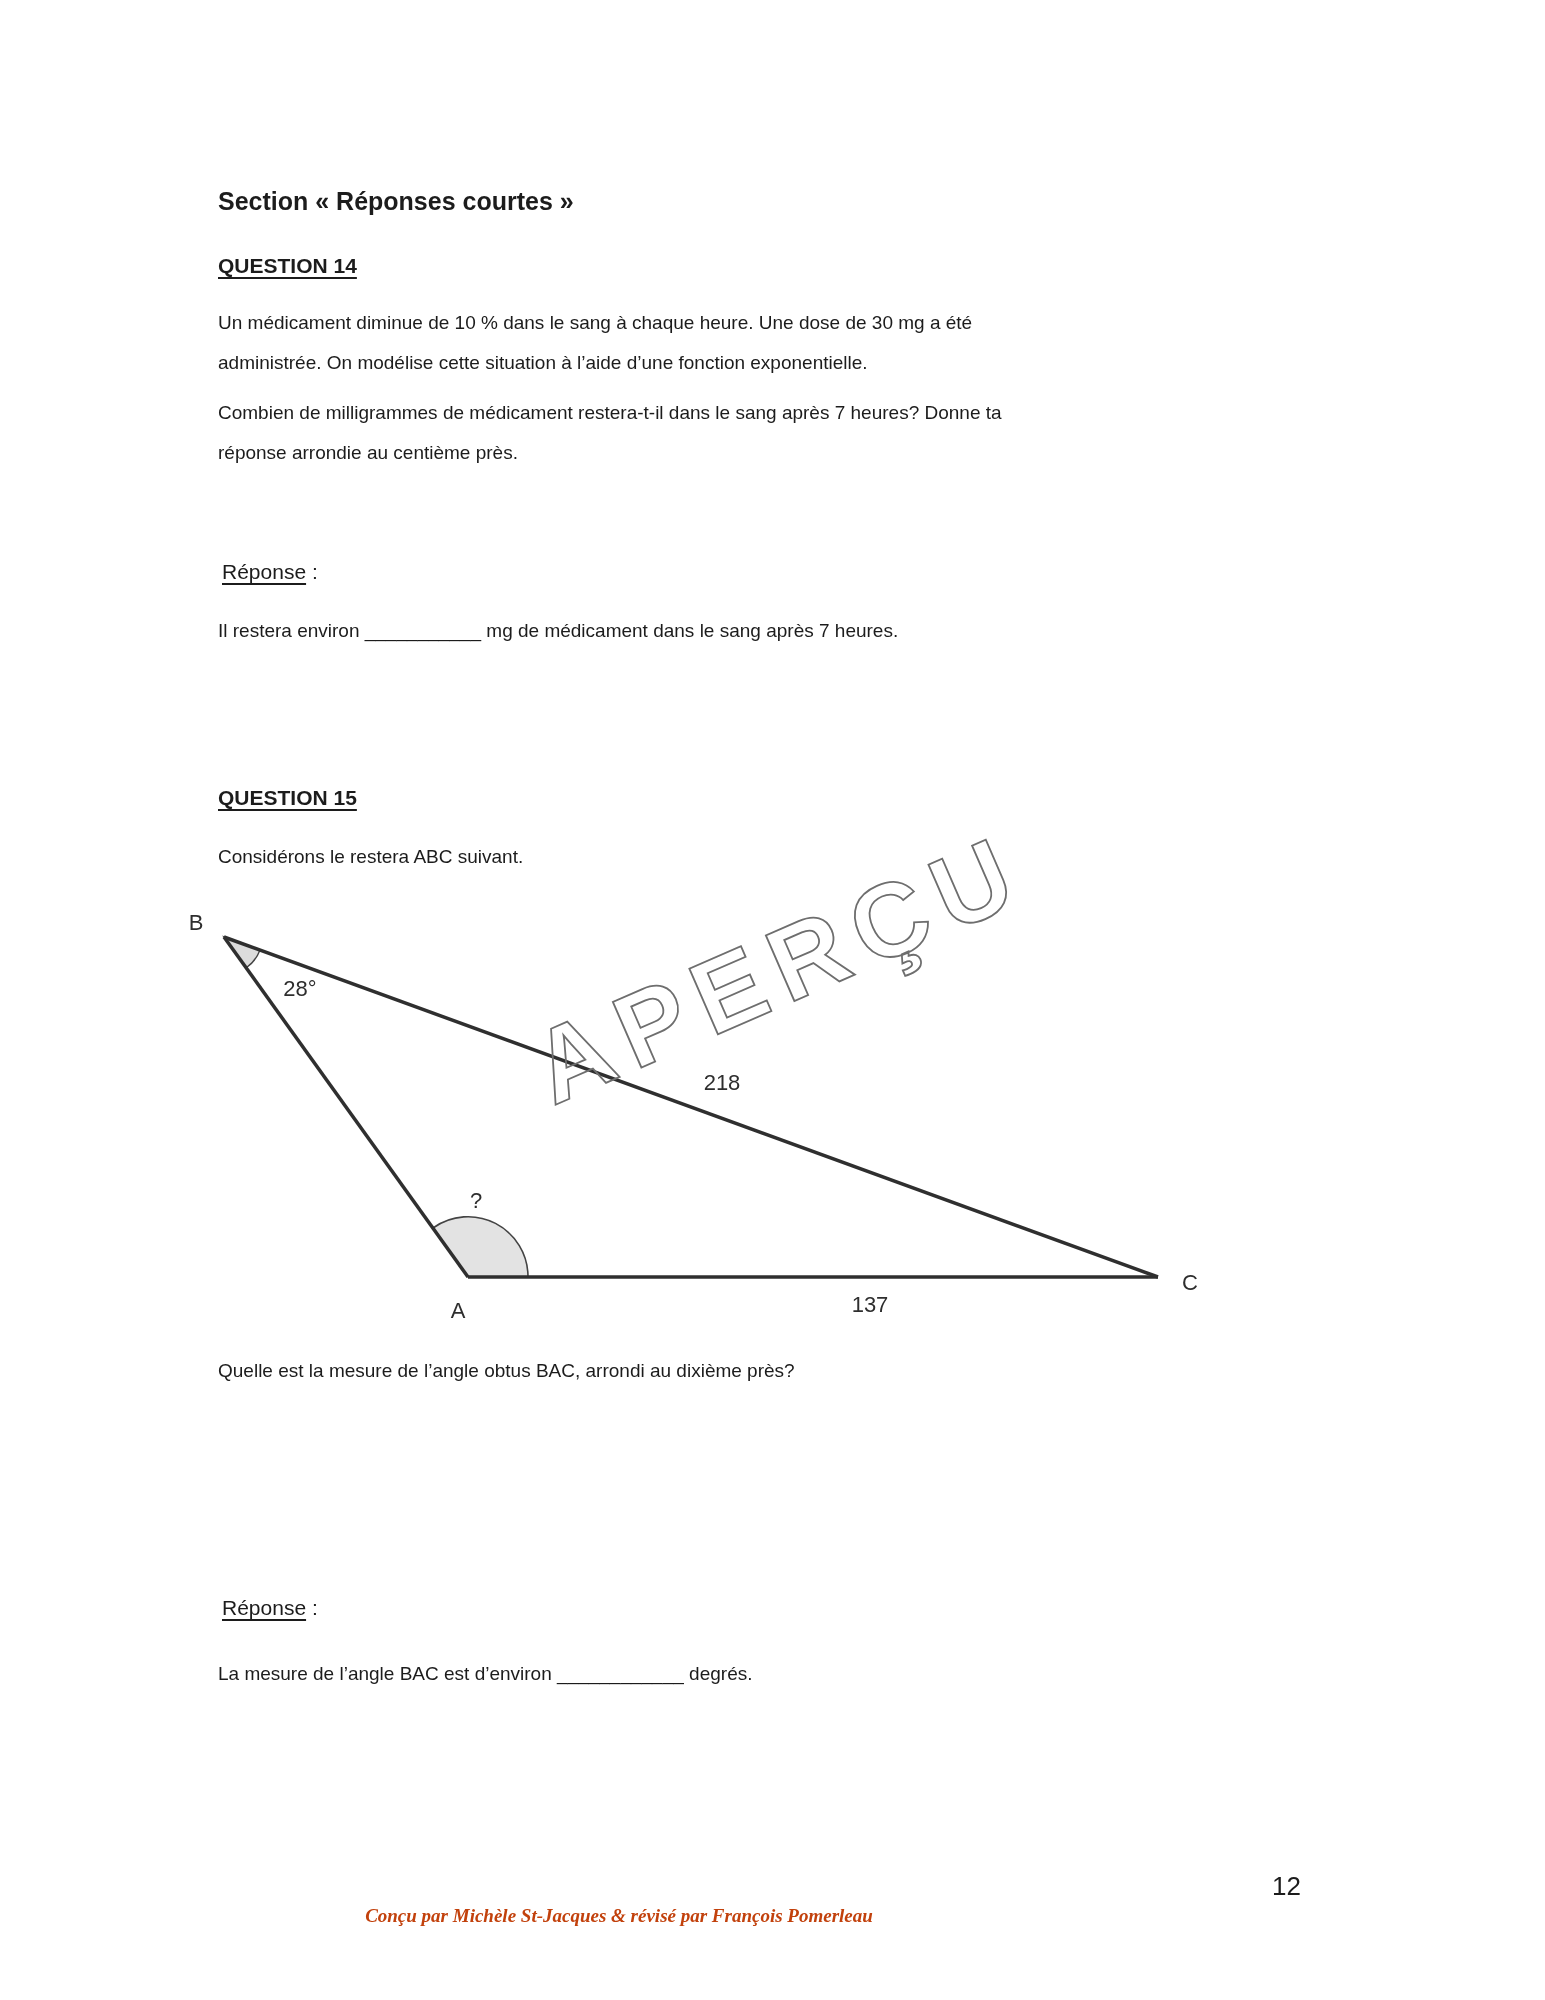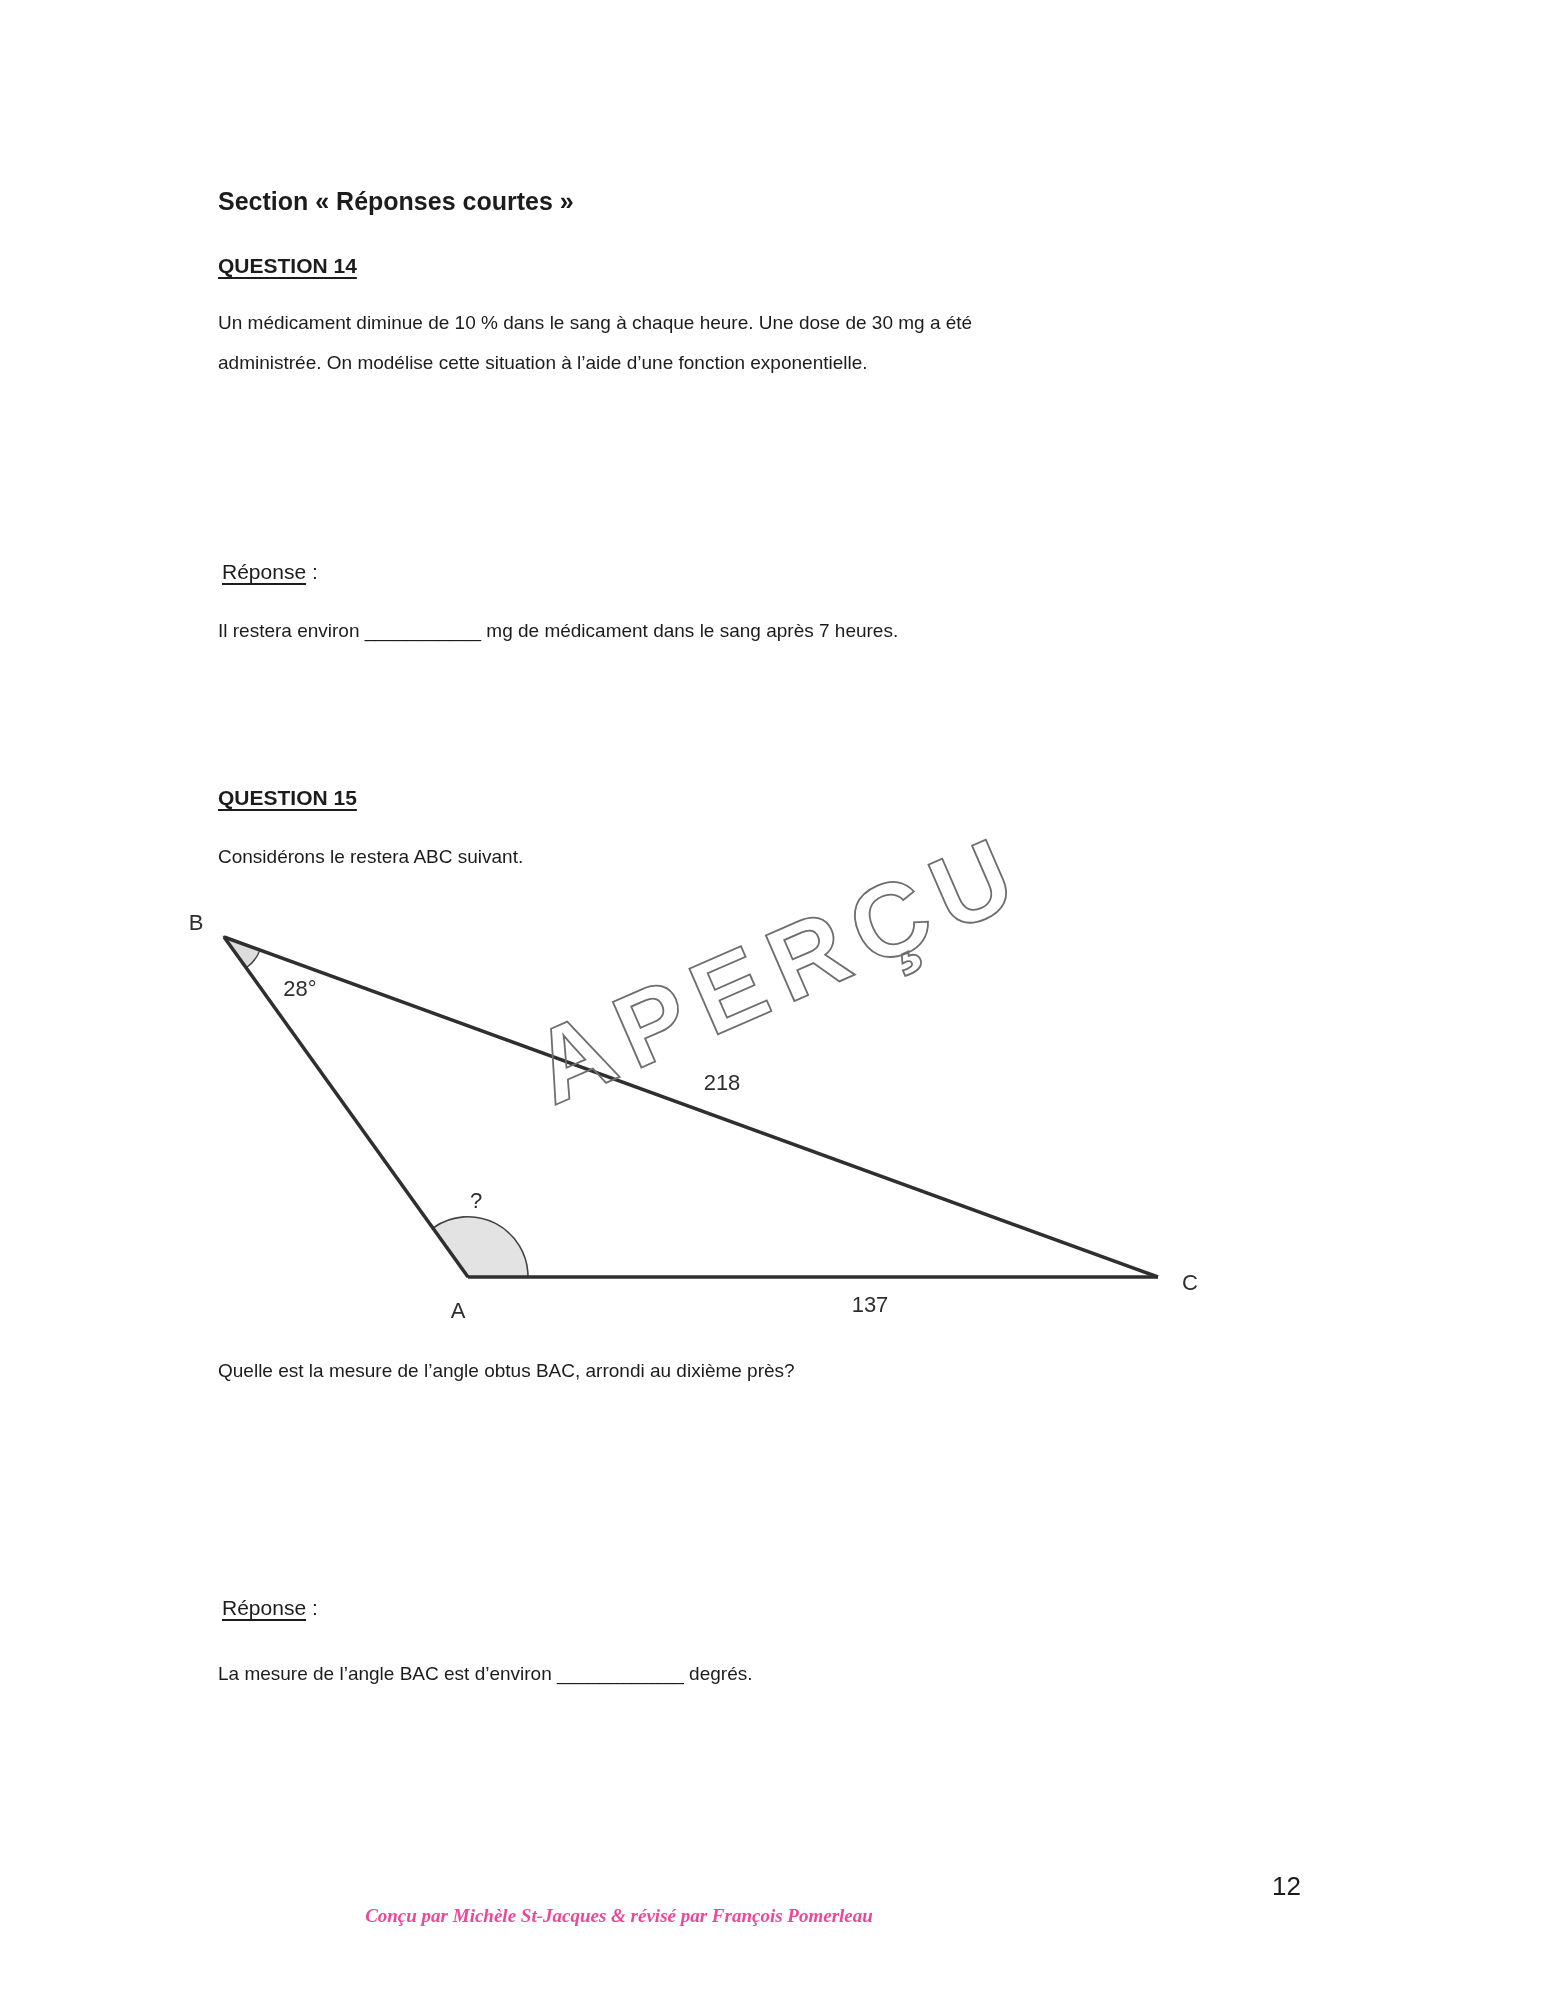--- a/index.html
+++ b/index.html
@@ -67,33 +67,35 @@
   }
   .page-number {
     left: 1272px; top: 1871px;
     font-size: 26px; line-height: 30px;
   }
   .footer {
     left: 0; top: 1905px; width: 1238px;
     text-align: center;
     font-family: "Liberation Serif", "DejaVu Serif", serif;
     font-size: 19px; font-weight: bold; font-style: italic;
-    color: #ec4899;
+    color: #c2410c;
   }
 </style>
 </head>
 <body>
 
 <div class="page">
 
   <div class="abs section-title">Section « Réponses courtes »</div>
 
   <div class="abs q-heading q14-heading">QUESTION 14</div>
   <div class="abs body-text q14-p1">Un médicament diminue de 10 % dans le sang à chaque heure. Une dose de 30 mg a été
 administrée. On modélise cette situation à l’aide d’une fonction exponentielle.</div>
+  <div class="abs body-text q14-p2">Combien de milligrammes de médicament restera-t-il dans le sang après 7 heures? Donne ta
+réponse arrondie au centième près.</div>
 
   <div class="abs reponse q14-reponse"><span class="lbl">Réponse</span><span> :</span></div>
   <div class="abs body-text q14-answer">Il restera environ ___________ mg de médicament dans le sang après 7 heures.</div>
 
   <div class="abs q-heading q15-heading">QUESTION 15</div>
   <div class="abs body-text q15-intro">Considérons le restera ABC suivant.</div>
 
   <svg class="abs diagram" viewBox="0 0 1120 450" xmlns="http://www.w3.org/2000/svg">
 
     <path d="M 293 338 A 60 60 0 0 1 388 387 L 328 387 Z" fill="#e3e3e3" stroke="#444444" stroke-width="1.6"></path>

